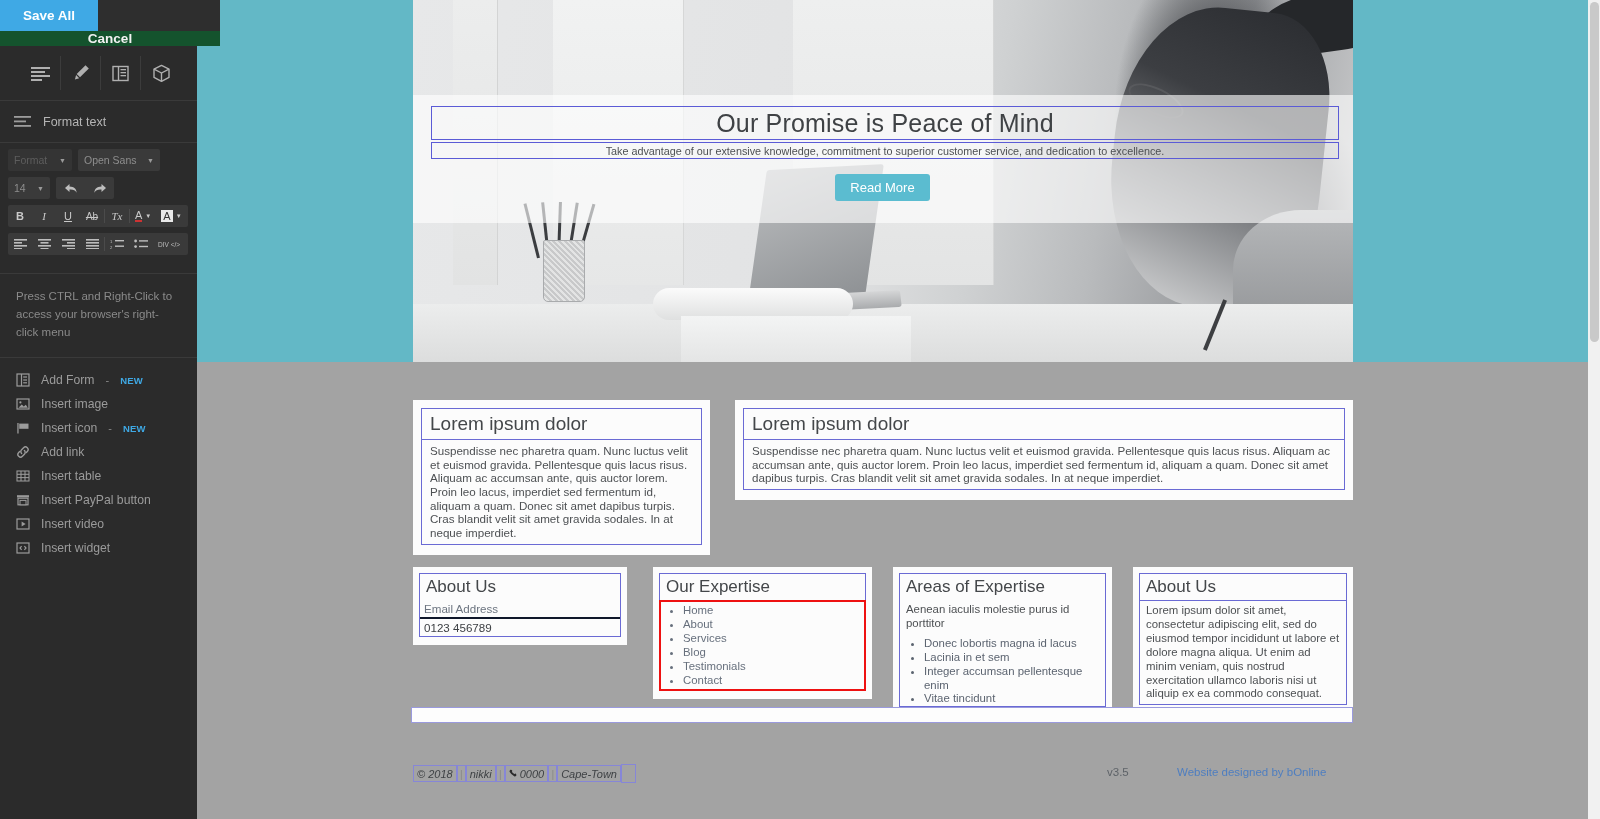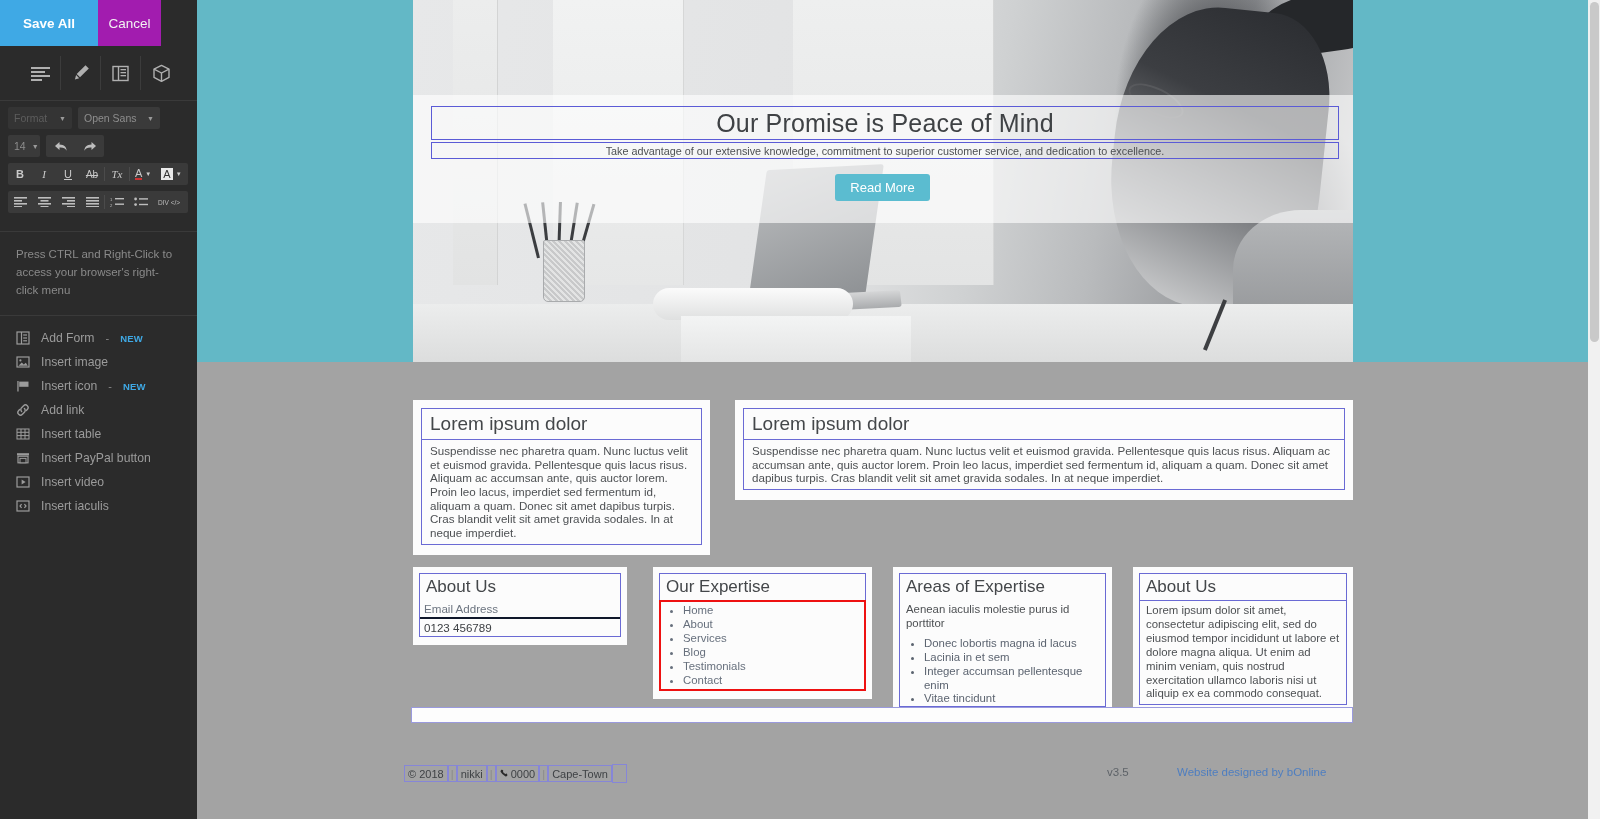--- a/index.html
+++ b/index.html
@@ -14,36 +14,37 @@
 
   
   .sidebar {
     position: absolute; left: 0; top: 0;
     width: 197px; height: 819px;
     background: #2b2b2b;
     color: #a8a8a8;
     z-index: 20;
   }
   .sb-topbar {
-    display: flex; height: 46px; width: 161px;
+    display: flex; height: 46px; width: 220px;
     background: #2e2e2e;
+    flex-direction: column;
   }
   .btn-save {
     width: 98px; height: 46px;
     background: #3fa9e5;
     color: #ffffff;
     font-size: 13.5px; font-weight: bold;
     display: flex; align-items: center; justify-content: center;
     cursor: pointer;
   }
   .btn-cancel {
     flex: 1; height: 46px;
-    background: #a21caf;
+    background: #14532d;
     color: #f2f2f2;
-    font-size: 13.5px; font-weight: normal;
+    font-size: 13.5px; font-weight: bold;
     display: flex; align-items: center; justify-content: center;
     cursor: pointer;
   }
 
   .sb-tools {
     height: 55px; display: flex; align-items: center;
     padding-left: 21px;
     background: #2b2b2b;
     border-bottom: 1px solid #3a3a3a;
   }
@@ -265,23 +266,23 @@
     width: 942px; height: 16px;
     border: 1px solid #9a9ade;
     background: #fdfdfd;
   }
 
   .bottom-bar {
     position: absolute; left: 0; top: 392px;
     width: 1403px; height: 48px;
   }
   .copy {
-    position: absolute; left: 207px; top: 10px;
+    position: absolute; left: 216px; top: 10px;
     display: flex; align-items: center;
-    font-size: 11px; color: #3f4245;
+    font-size: 11px; color: #3f4245; font-style: italic;
   }
   .copy .cell {
     border: 1px solid #8686d8; padding: 1px 3px; height: 17px;
     display: flex; align-items: center; white-space: nowrap;
   }
   .copy .sep {
     border: 1px solid #8686d8; padding: 1px 1px; height: 17px; width: 9px;
     display: flex; align-items: center; justify-content: center; color:#8a8a8a;
   }
   .copy .empty { border: 1px solid #8686d8; width: 15px; height: 19px; }
@@ -352,35 +353,45 @@
         <svg width="19" height="19" viewBox="0 0 19 19">
             <g fill="none" stroke="#b0b0b0" stroke-width="1.4" stroke-linejoin="round">
           <path d="M9.5 1.4L17 5.2v8.2l-7.5 3.9L2 13.4V5.2z"></path>
               <path d="M2 5.2l7.5 3.8 7.5-3.8"></path>
               <path d="M9.5 9v8.3"></path>
         </g>
           </svg>
       </div>
     </div>
 
+    <div class="sb-section-head">
+      <svg width="17" height="11" viewBox="0 0 17 11">
+          <g fill="#9c9c9c">
+        <rect x="0" y="0" width="17" height="1.8"></rect>
+            <rect x="0" y="4.5" width="12" height="1.8"></rect>
+        <rect x="0" y="9" width="17" height="1.8"></rect>
+      </g>
+        </svg>
+      <span class="lbl">Format text</span>
+    </div>
 
     <div class="fmt-rows">
       <div class="fmt-row">
         <div class="sel disabled" style="width:64px">
           <span>Format</span>
             <span class="car">▼</span>
         </div>
         <div class="sel" style="width:82px">
           <span>Open Sans</span>
             <span class="car">▼</span>
         </div>
       </div>
 
       <div class="fmt-row">
-        <div class="sel" style="width:32px">
+        <div class="sel" style="width:42px">
           <span>14</span>
             <span class="car">▼</span>
         </div>
         <div class="grp" style="width:58px; justify-content:space-around">
           <div class="gbtn">
             <svg width="14" height="11" viewBox="0 0 14 11">
                 <path d="M5.5 1L1 5l4.5 4V6.6c3.6-.3 5.8.8 7.2 3.2C12.4 5.6 10.2 3.5 5.5 3.4z" fill="#bdbdbd"></path>
               </svg>
           </div>
           <div class="gbtn">
@@ -588,21 +599,21 @@
       <div class="sb-item">
         <span>
           <svg width="14" height="14" viewBox="0 0 14 14">
               <g fill="none" stroke="#9b9b9b" stroke-width="1.2">
                 <rect x="1" y="2" width="12" height="10"></rect>
                 <path d="M5.6 5.2L4 7l1.6 1.8"></path>
                 <path d="M8.4 5.2L10 7 8.4 8.8"></path>
               </g>
             </svg>
         </span>
-        <span class="txt">Insert iaculis</span>
+        <span class="txt">Insert widget</span>
       </div>
 
     </div>
   </aside>
 
   <main class="canvas">
 
     <section class="hero-band">
       <div class="hero-img">
         <div class="photo">

